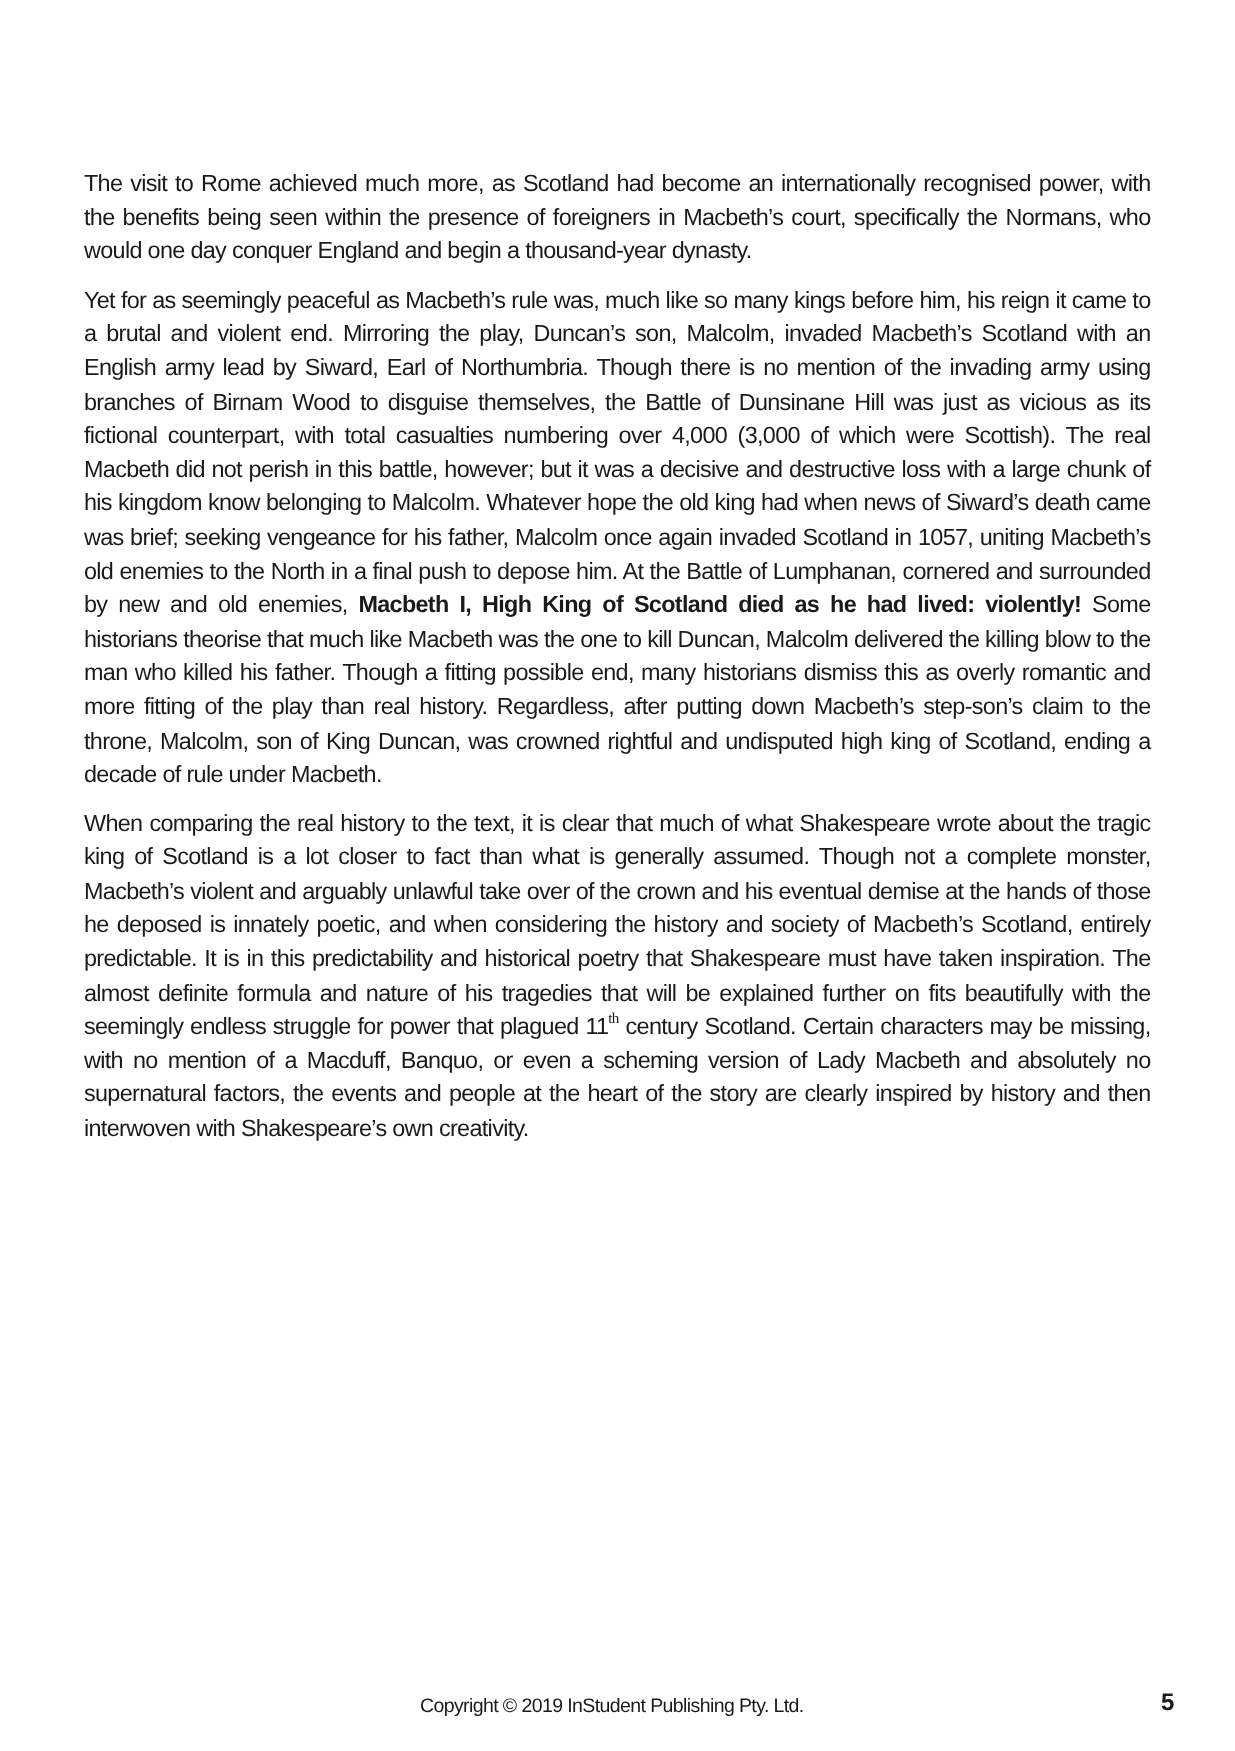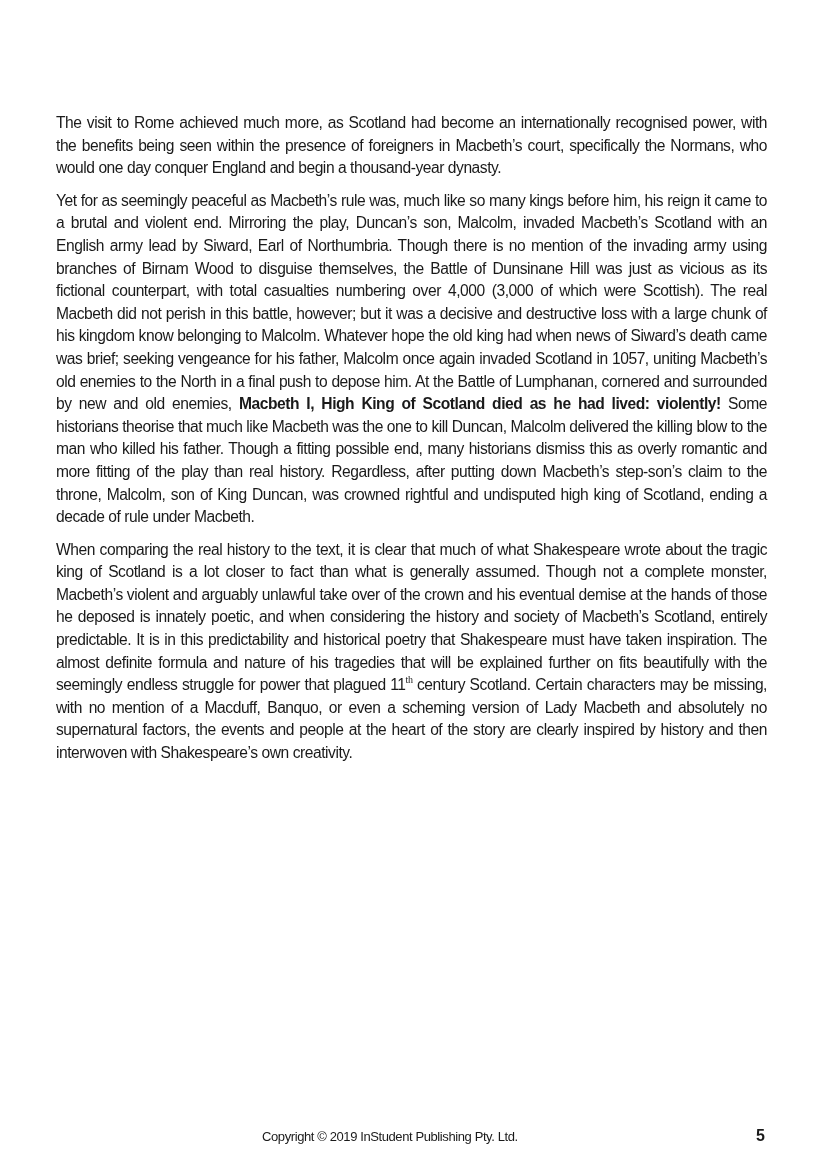--- a/index.html
+++ b/index.html
@@ -36,21 +36,21 @@
     }
     sup {
       font-size: 10px;
       line-height: 0;
       position: relative;
       top: -1px;
       font-family: Liberation Serif, serif;
     }
     .footer {
       position: absolute;
-      left: 0;
+      left: 18px;
       top: 1129px;
       width: 750px;
       height: 20px;
     }
     .copyright {
       position: absolute;
       left: 262px;
       top: 0;
       font-size: 13px;
       letter-spacing: -0.4px;

